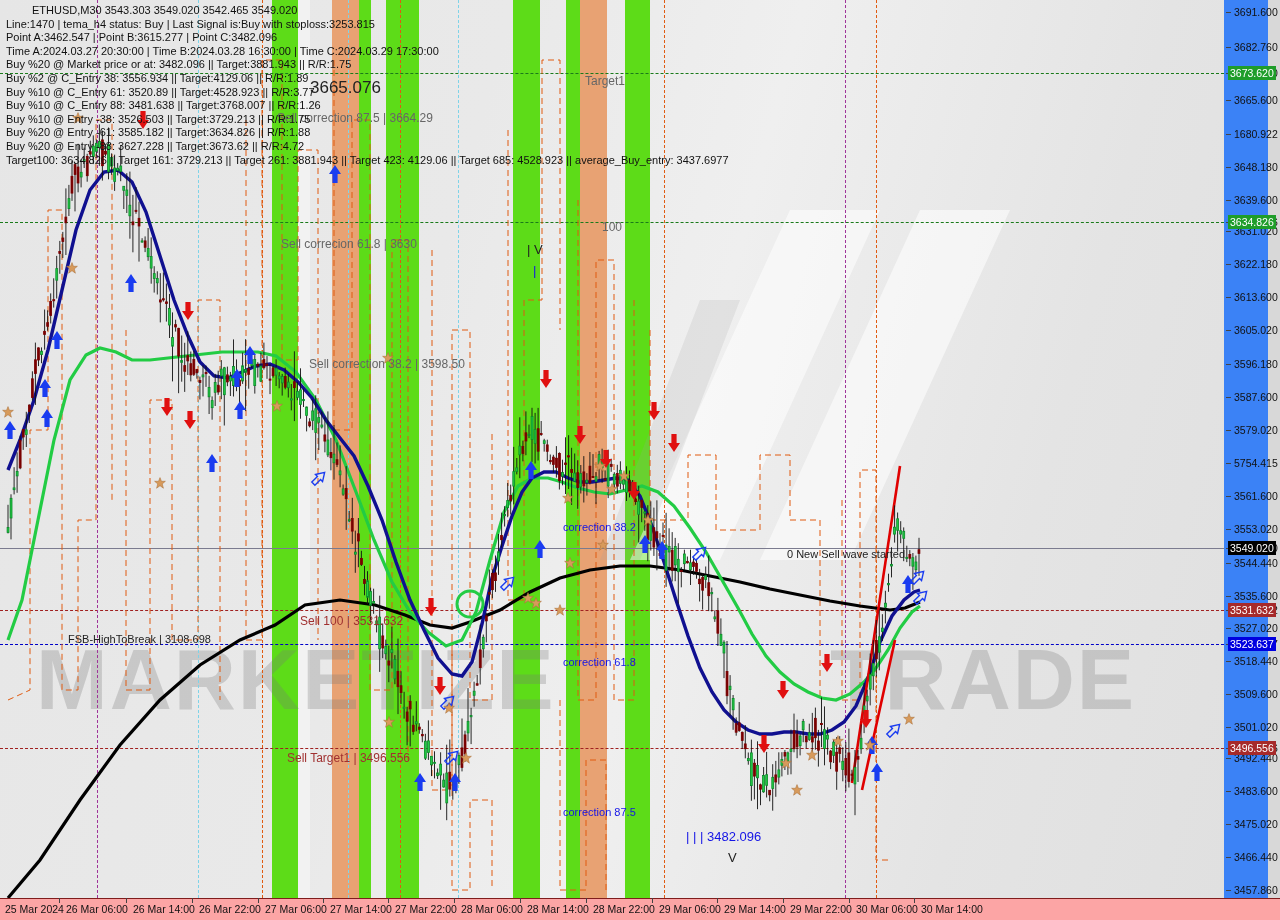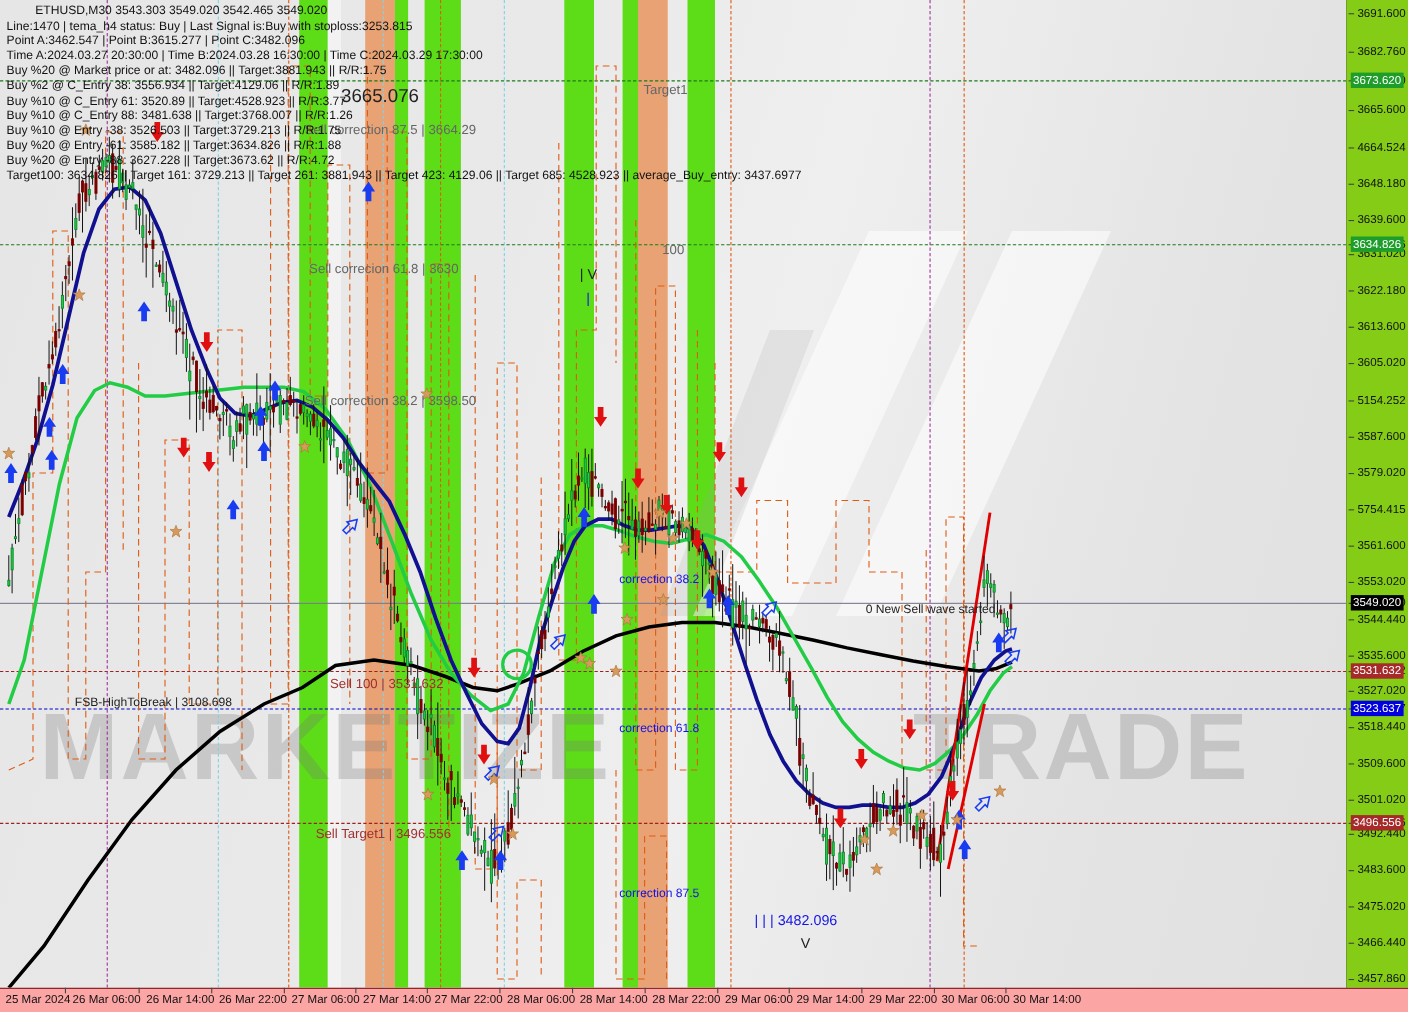--- a/index.html
+++ b/index.html
@@ -3,21 +3,21 @@
 <meta charset="utf-8">
 <style>
   html,body{margin:0;padding:0;background:#d4d0c8;}
   body{width:1280px;height:920px;overflow:hidden;font-family:"Liberation Sans",sans-serif;}
   #root{position:relative;width:1280px;height:920px;background:#d8d8d8;}
 
   
   #plot{position:absolute;left:0;top:0;width:1224px;height:898px;
         background:linear-gradient(105deg,#e6e6e6 0%,#e9e9e9 35%,#efefef 55%,#e4e4e4 80%,#e0e0e0 100%);
         overflow:hidden;border-right:1px solid #000;}
-  #axisY{position:absolute;left:1224px;top:0;width:56px;height:898px;background:#84cc16;}
+  #axisY{position:absolute;left:1224px;top:0;width:44px;height:898px;background:#3b82f6;}
   #axisX{position:absolute;left:0;top:898px;width:1280px;height:22px;background:#fca5a5;border-top:1px solid #7f1d1d;}
 
   .band{position:absolute;top:0;bottom:0;}
   .band.g{background:#5ddc18;}
   .band.o{background:#e8a273;}
   .band.w{background:#f2f2f2;}
 
   .wm{position:absolute;pointer-events:none;user-select:none;
       font-family:"Liberation Sans",sans-serif;font-weight:bold;color:rgba(120,120,120,.28);
       letter-spacing:2px;white-space:nowrap;}
@@ -947,21 +947,21 @@
           <circle cx="470" cy="604" r="13" fill="none" stroke="#22cc44" stroke-width="3"></circle>
         </g>
     </svg>
 
     <div id="annot-layer">
         <div class="lbl dk" style="left: 310px; top: 82px; font-size: 17px;">3665.076</div>
         <div class="lbl grey" style="left: 585px; top: 75px; font-size: 12px;">Target1</div>
         <div class="lbl grey" style="left: 277px; top: 112px; font-size: 12px;">Sell correction 87.5 | 3664.29</div>
         <div class="lbl grey" style="left: 281px; top: 238px; font-size: 12px;">Sell correcion 61.8 | 3630</div>
         <div class="lbl grey" style="left: 602px; top: 221px; font-size: 12px;">100</div>
-        <div class="lbl grey" style="left: 277px; top: 358px; font-size: 12px;">Sell correction 38.2 | 3598.50</div>
+        <div class="lbl grey" style="left: 277px; top: 358px; font-size: 12px; padding-left: 32px;">Sell correction 38.2 | 3598.50</div>
         <div class="lbl blue" style="left: 563px; top: 521px; font-size: 11px;">correction 38.2</div>
         <div class="lbl dk" style="left: 787px; top: 548px; font-size: 11px;">0 New Sell wave started</div>
         <div class="lbl red" style="left: 300px; top: 615px; font-size: 12px;">Sell 100 | 3531.632</div>
         <div class="lbl dk" style="left: 68px; top: 633px; font-size: 11px;">FSB-HighToBreak  |  3108.698</div>
         <div class="lbl blue" style="left: 563px; top: 656px; font-size: 11px;">correction 61.8</div>
         <div class="lbl red" style="left: 287px; top: 752px; font-size: 12px;">Sell Target1 | 3496.556</div>
         <div class="lbl blue" style="left: 563px; top: 806px; font-size: 11px;">correction 87.5</div>
         <div class="lbl blue" style="left: 686px; top: 831px; font-size: 13px;">| | | 3482.096</div>
       </div>
     <div id="wave-layer">
@@ -985,29 +985,29 @@
         <span class="r">Target100: 3634.826 ||  Target 161: 3729.213 ||  Target 261: 3881.943 ||  Target 423: 4129.06 ||  Target 685: 4528.923 ||  average_Buy_entry: 3437.6977</span>
       </div>
   </div>
 
   <div id="axisY">
     <div id="yticks">
         <div class="ytick" style="top: 12px;">3691.600</div>
         <div class="ytick" style="top: 47px;">3682.760</div>
         <div class="ytick" style="top: 73px;">3673.620</div>
         <div class="ytick" style="top: 100px;">3665.600</div>
-        <div class="ytick" style="top: 134px;">4664.524</div>
+        <div class="ytick" style="top: 134px;">1680.922</div>
         <div class="ytick" style="top: 167px;">3648.180</div>
         <div class="ytick" style="top: 200px;">3639.600</div>
         <div class="ytick" style="top: 222px;">3634.826</div>
         <div class="ytick" style="top: 231px;">3631.020</div>
         <div class="ytick" style="top: 264px;">3622.180</div>
         <div class="ytick" style="top: 297px;">3613.600</div>
         <div class="ytick" style="top: 330px;">3605.020</div>
-        <div class="ytick" style="top: 364px;">5154.252</div>
+        <div class="ytick" style="top: 364px;">3596.180</div>
         <div class="ytick" style="top: 397px;">3587.600</div>
         <div class="ytick" style="top: 430px;">3579.020</div>
         <div class="ytick" style="top: 463px;">5754.415</div>
         <div class="ytick" style="top: 496px;">3561.600</div>
         <div class="ytick" style="top: 529px;">3553.020</div>
         <div class="ytick" style="top: 548px;">3549.020</div>
         <div class="ytick" style="top: 563px;">3544.440</div>
         <div class="ytick" style="top: 596px;">3535.600</div>
         <div class="ytick" style="top: 610px;">3531.632</div>
         <div class="ytick" style="top: 628px;">3527.020</div>

